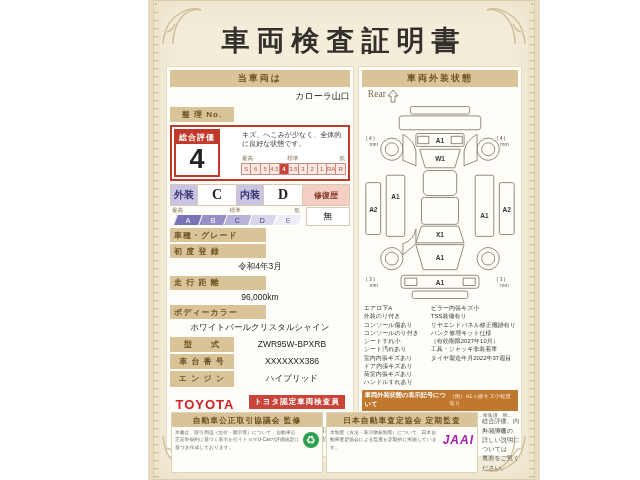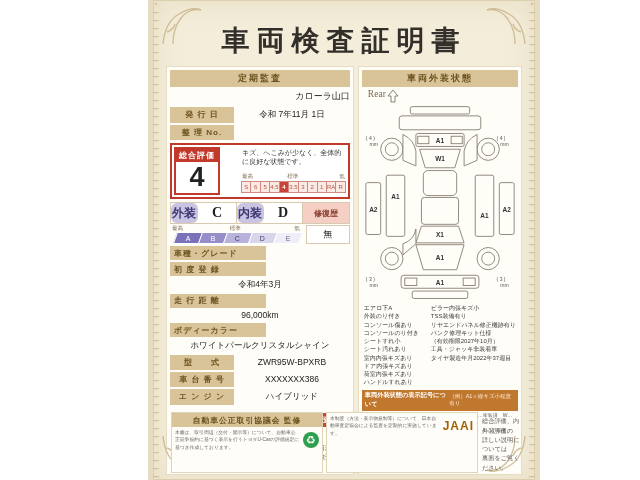--- a/index.html
+++ b/index.html
@@ -49,21 +49,21 @@
   .scale-labels { position:relative; height:8px; font-size:5.5px; color:#7a6a50; }
   .scale-labels .sl-a { position:absolute; left:1px; } .scale-labels .sl-b { position:absolute; left:44%; } .scale-labels .sl-c { position:absolute; right:1px; }
   .scale-row { display:flex; border:1px solid #d08a80; }
   .scale-cell { flex:1; border-right:1px solid #d08a80; background:#fbe9e3; color:#b4574a;
     font-size:6px; text-align:center; padding:2px 0; }
   .scale-cell:last-child { border-right:none; }
   .scale-cell.sel { background:#c9443a; color:#fff; font-weight:bold; }
 
   .grade-grid { display:flex; margin-top:3px; border:1px solid #d9c9b0; }
   .gg { border-right:1px solid #d9c9b0; display:flex; align-items:center; justify-content:center; }
-  .gg-lbl { width:27px; background:#c9c4e4; color:#3c3870; font-size:12px; font-weight:bold; height:20px;border-radius:6px; }
+  .gg-lbl { width:27px; background:#c9c4e4; color:#3c3870; font-size:10px; font-weight:bold; height:20px; }
   .gg-val { width:39px; font-family:"Liberation Serif",serif; font-size:14px; font-weight:bold; color:#222; height:20px; background:#fff; }
   .gg-rep { flex:1; background:#f6cfc4; color:#8c4034; font-size:8px; font-weight:bold; border-right:none; height:20px;}
   .grade-row2 { display:flex; margin-top:1px; }
   .abcde-wrap { flex:1; }
   .abcde-labels { position:relative; height:7px; font-size:5.5px; color:#7a6a50; }
   .abcde-labels .sl-a{position:absolute;left:2px;} .abcde-labels .sl-b{position:absolute;left:44%;} .abcde-labels .sl-c{position:absolute;right:6px;}
   .abcde { display:flex; height:12px; overflow:hidden; padding-left:5px; }
   .abcde .tz { width:26px; transform:skewX(-20deg); border:1px solid #fff; display:flex; align-items:center; justify-content:center; margin-right:-1px;}
   .abcde .tz span { transform:skewX(20deg); font-size:7px; }
   .tzA{background:#7a72b8;color:#fff;} .tzB{background:#968ec9;color:#fff;} .tzC{background:#b8b3da;color:#3c3870;}
@@ -100,21 +100,21 @@
   .legend-bar .ex { font-weight:normal; font-size:5.5px; color:#ffe9d2; }
   .legend-lines { font-size:5px; color:#555; line-height:1.5; margin-top:1px; padding:0 1px; white-space:pre-line; }
 
   .footer { position:absolute; left:19px; right:12px; bottom:8px; display:flex; gap:5px; align-items:stretch; }
   .fbox { width:150px; background:#fffdf8; box-shadow:0 0 0 1px #e0d4b8; }
   .fbox .fhead { background:#d9c499; color:#6d531f; font-weight:bold; font-size:7.8px; text-align:center; padding:1.5px 0; letter-spacing:1px;}
   .fbox .fbody { display:flex; gap:3px; padding:2px 3px; align-items:center; }
   .ftext { flex:1; font-size:4.8px; color:#666; line-height:1.5; }
   .eco-logo { width:16px; height:16px; border-radius:50%; background:#2e9e4f; color:#fff; font-size:11px;
     display:flex; align-items:center; justify-content:center; flex:0 0 auto; }
-  .jaai-logo { color:#a16207; font-weight:bold; font-size:12px; letter-spacing:1px; flex:0 0 auto;}
+  .jaai-logo { color:#a21caf; font-weight:bold; font-style:italic; font-size:12px; letter-spacing:1px; flex:0 0 auto;}
   .footer-note { flex:1; font-size:6.2px; color:#555; line-height:1.5; padding-top:3px; white-space:pre-line; }
 </style>
 </head>
 <body>
 
 <div class="certificate">
   <div class="lace left"></div>
   <div class="lace right"></div>
   <div class="flourish fl-tl"><svg viewBox="0 0 46 46">
         <path d="M4,42 Q6,20 20,12 Q34,4 42,8 Q30,6 22,16 Q14,26 14,42 M8,30 Q14,28 16,22" fill="none" stroke="#c3ae82" stroke-width="1.4"></path>
@@ -127,27 +127,23 @@
       </svg></div>
   <div class="flourish fl-br"><svg viewBox="0 0 46 46">
         <path d="M4,42 Q6,20 20,12 Q34,4 42,8 Q30,6 22,16 Q14,26 14,42 M8,30 Q14,28 16,22" fill="none" stroke="#c3ae82" stroke-width="1.4"></path>
       </svg></div>
 
   <div class="title">車両検査証明書</div>
 
   <div class="cols">
 
     <div class="col-left">
-      <div class="hbar">定期監査</div>
+      <div class="hbar">当車両は</div>
       <div class="dealer-val">カローラ山口</div>
 
-      <div class="inline-row">
-        <div class="lbl">発 行 日</div>
-        <div class="val">令和 7年11月 1日</div>
-      </div>
       <div class="inline-row">
         <div class="lbl">整 理 No.</div>
         <div class="val"></div>
       </div>
 
       <div class="rating-box">
         <div class="score-box">
           <div class="score-head">総合評価</div>
           <div class="score-num">4</div>
         </div>
@@ -360,20 +356,21 @@
 
   <div class="footer">
     <div class="fbox">
       <div class="fhead">自動車公正取引協議会 監修</div>
       <div class="fbody">
         <div class="ftext">本書は、取引周辺（交付・開示等）について、自動車公正競争規約に基づく表示を行うトヨタU-Carの評価規定に基づき作成しております。</div>
         <div class="eco-logo">♻</div>
       </div>
     </div>
     <div class="fbox">
+      <div class="fhead">日本自動車査定協会 定期監査</div>
       <div class="fbody">
         <div class="ftext">本制度（方法・表示物規制等）について、日本自動車査定協会による監査を定期的に実施しています。</div>
         <div class="jaai-logo">JAAI</div>
       </div>
     </div>
     <div class="footer-note">総合評価、内外装評価の
 詳しい説明については
 裏面をご覧ください。</div>
   </div>
 </div>

